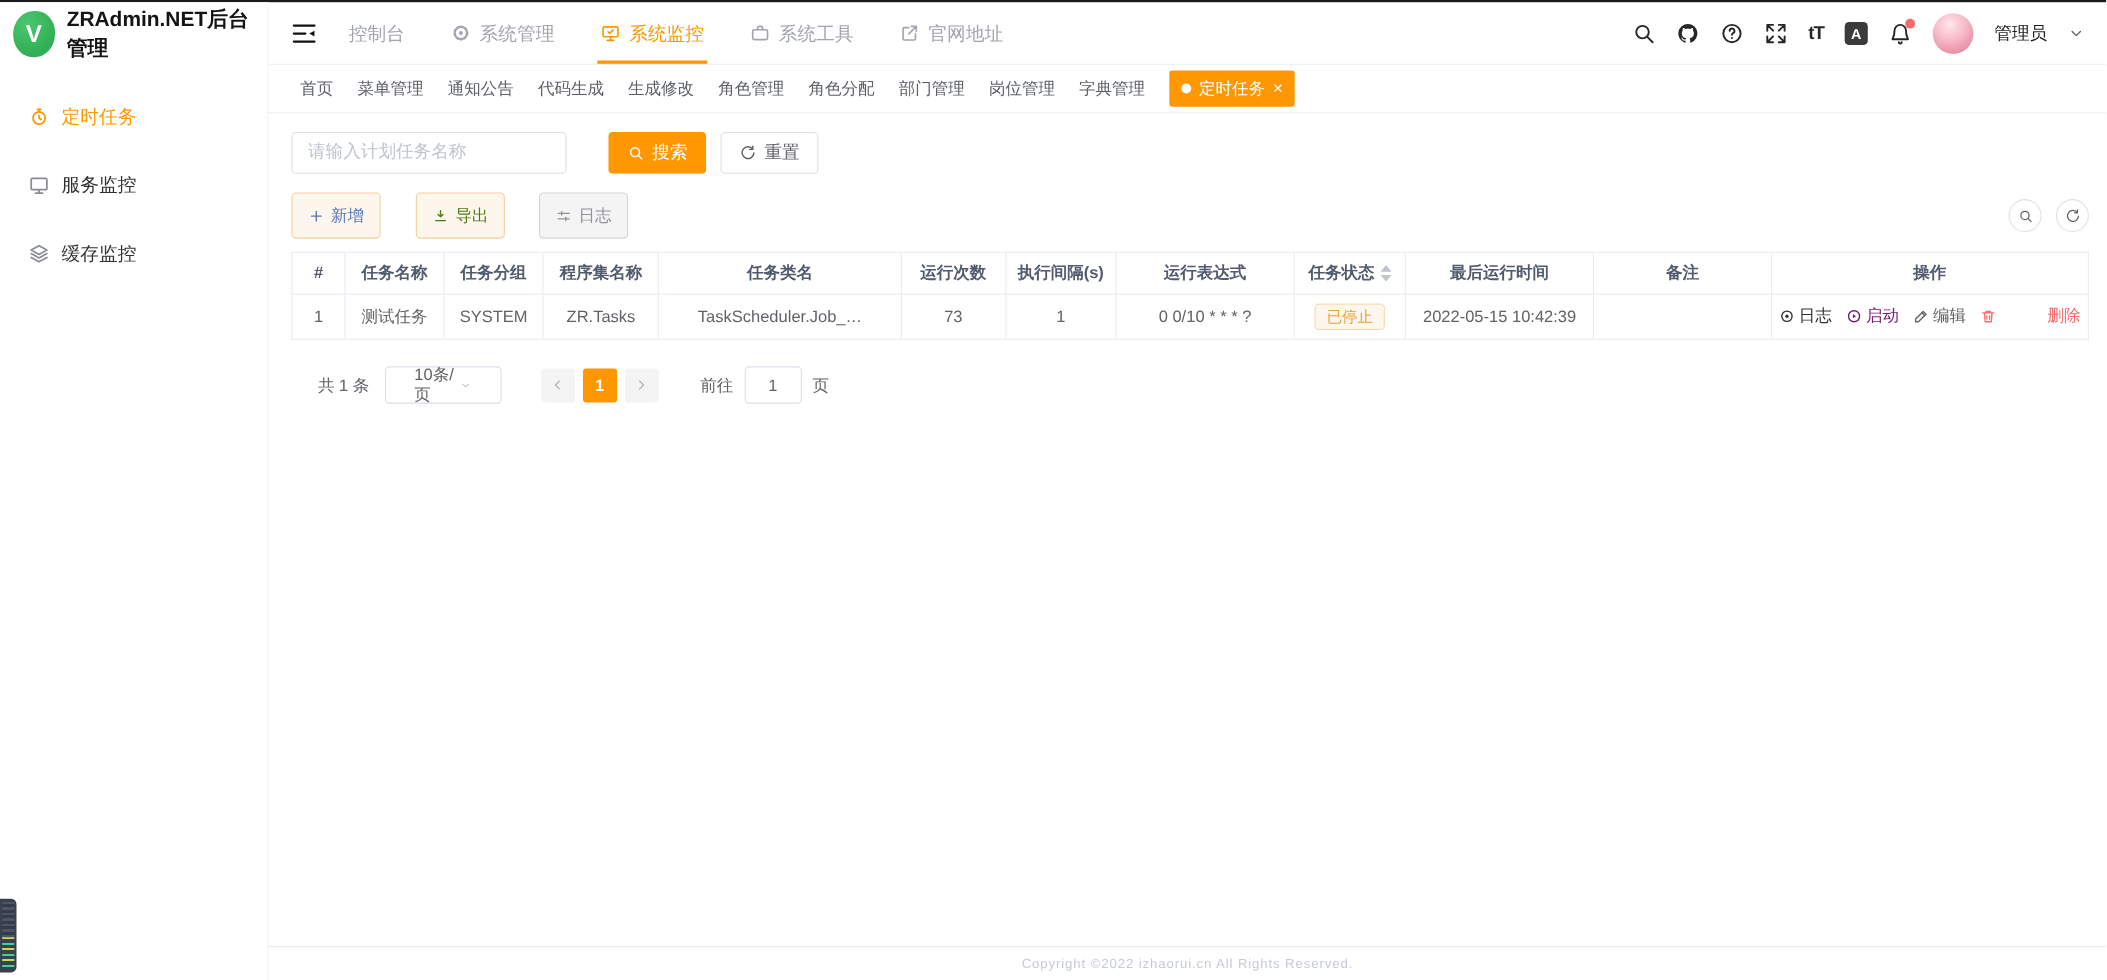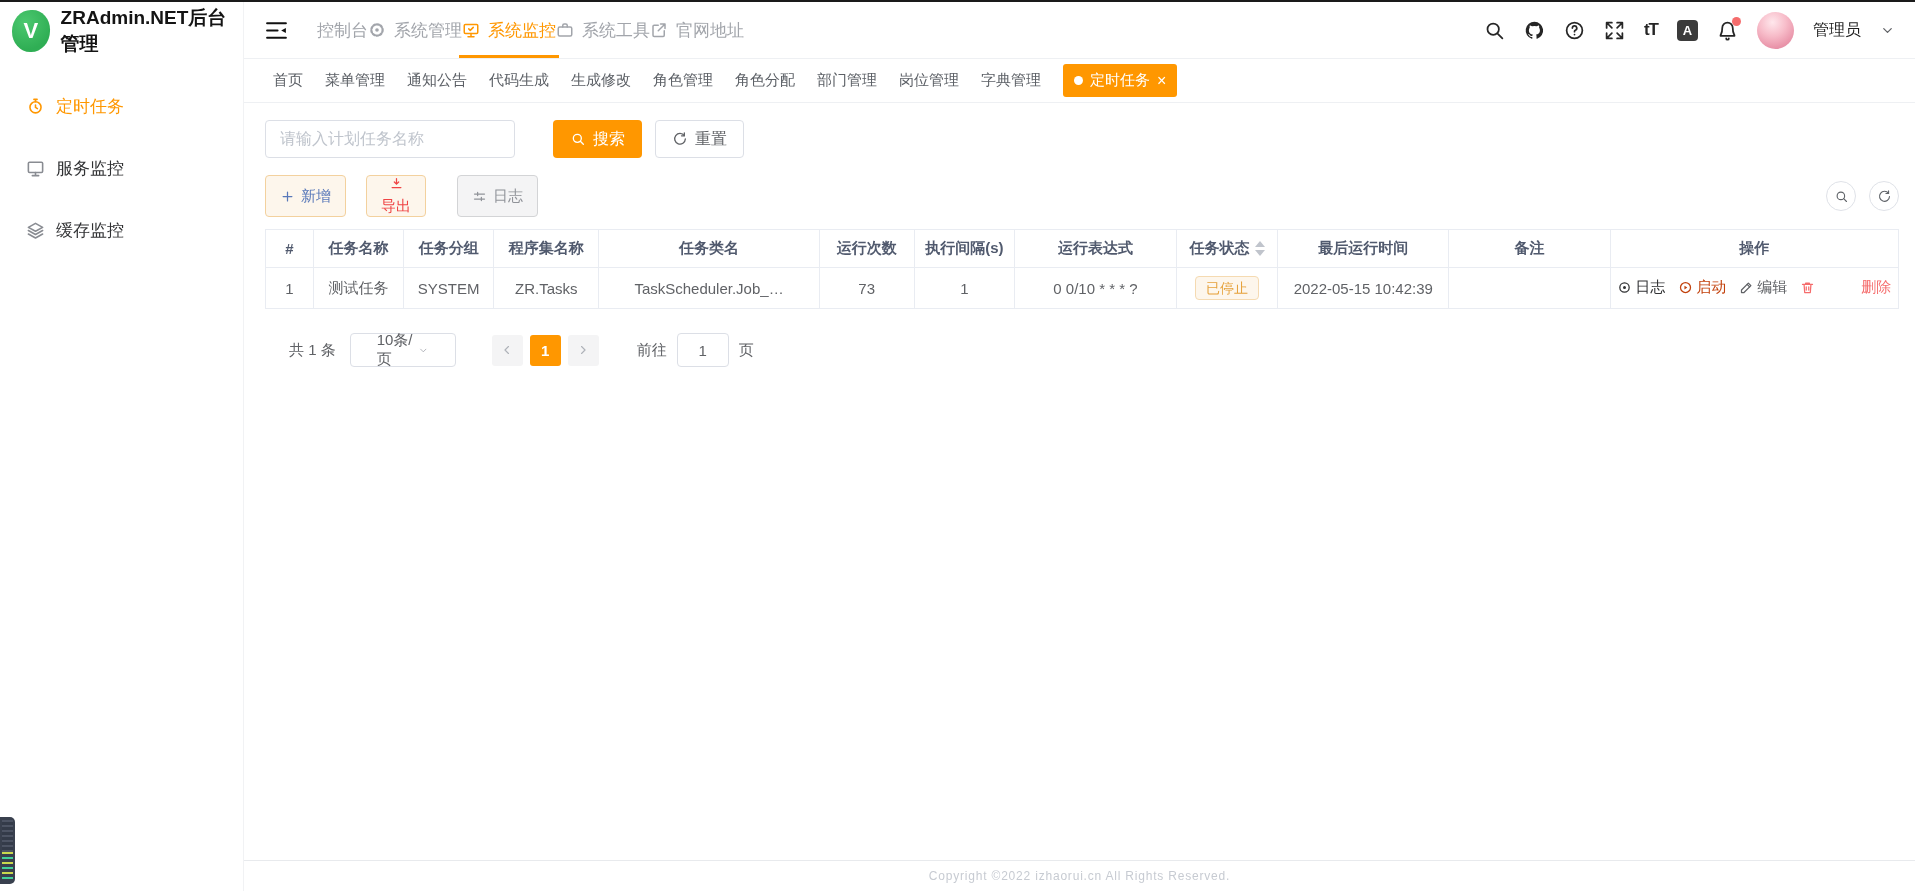--- a/index.html
+++ b/index.html
@@ -20,21 +20,21 @@
   .menu-item { height:62px; display:flex; align-items:center; gap:11px; padding-left:26px; font-size:17px; color:#303133; cursor:pointer; }
   .menu-item svg { width:19px; height:19px; color:#898c92; flex-shrink:0; }
   .menu-item.active { color:#ff9700; }
   .menu-item.active svg { color:#ff9700; }
 
   
   .main { flex:1; display:flex; flex-direction:column; min-width:0; }
   .navbar { height:57px; display:flex; align-items:center; padding:0 20px; border-bottom:1px solid #eef0f3; flex-shrink:0; }
   .burger { color:#111; margin-right:28px; cursor:pointer; display:flex; }
   .burger svg { width:25px; height:25px; }
-  .nav-items { display:flex; align-items:stretch; height:100%; }
+  .nav-items { display:flex; align-items:stretch; gap:42px; height:100%; }
   .nav-item { display:flex; align-items:center; gap:8px; font-size:17px; color:#a2a5ab; position:relative; cursor:pointer; }
   .nav-item svg { width:18px; height:18px; }
   .nav-item.active { color:#ff9700; }
   .nav-item.active::after { content:""; position:absolute; left:-3px; right:-3px; bottom:0; height:3px; background:#ff9700; }
   .header-right { margin-left:auto; display:flex; align-items:center; gap:19px; color:#262626; }
   .hicon { display:flex; cursor:pointer; color:#262626; }
   .hicon svg { width:21px; height:21px; }
   .tt-glyph { font-size:17px; font-weight:bold; cursor:pointer; letter-spacing:-1px; }
   .translate-badge { width:21px; height:21px; background:#3b3b3b; border-radius:4px; color:#fff; font-size:13px; font-weight:bold; display:flex; align-items:center; justify-content:center; cursor:pointer; }
   .bell-wrap { position:relative; }
@@ -58,41 +58,41 @@
   .search-input::placeholder { color:#bfc4cc; }
   .btn { height:38px; border-radius:4px; display:inline-flex; align-items:center; gap:7px; font-size:16px; padding:0 16px; cursor:pointer; border:1px solid transparent; }
   .btn svg { width:16px; height:16px; }
   .btn-search { background:#ff9700; color:#fff; margin-left:38px; }
   .btn-reset { background:#fff; border-color:#dcdfe6; color:#606266; margin-left:13px; }
 
   .toolbar-row { display:flex; align-items:center; margin-top:17px; }
   .btn-sm { height:42px; padding:0 14px; font-size:15px; border-radius:4px; display:inline-flex; align-items:center; gap:6px; cursor:pointer; }
   .btn-sm svg { width:15px; height:15px; }
   .btn-add { background:#fdf6ec; border:1px solid #f3d19e; color:#5878b9; }
-  .btn-export { background:#fdf6ec; border:1px solid #f3d19e; color:#ef4444; margin-left:20px;flex-direction:column; }
+  .btn-export { background:#fdf6ec; border:1px solid #f3d19e; color:#4d7c0f; margin-left:32px; }
   .btn-log { background:#f4f4f5; border:1px solid #d3d4d6; color:#909399; margin-left:31px; }
   .mini-circles { margin-left:auto; display:flex; gap:13px; }
   .circle-btn { width:30px; height:30px; border-radius:50%; border:1px solid #dfe2e8; background:#fff; display:flex; align-items:center; justify-content:center; color:#5f6368; cursor:pointer; }
   .circle-btn svg { width:15px; height:15px; stroke-width:1.8; }
 
   
   table.grid { margin-top:12px; width:100%; border-collapse:collapse; table-layout:fixed; }
   .grid th, .grid td { border:1px solid #e9ecf2; text-align:center; font-size:15px; color:#606266; overflow:hidden; white-space:nowrap; text-overflow:ellipsis; }
   .grid th { height:38px; color:#515a6e; font-weight:bold; }
   .grid td { height:41px; }
   .th-sort { display:inline-flex; align-items:center; gap:5px; justify-content:center; }
   .carets { display:inline-flex; flex-direction:column; gap:3px; cursor:pointer; }
   .caret-up { width:0; height:0; border-left:5px solid transparent; border-right:5px solid transparent; border-bottom:6px solid #c0c4cc; }
   .caret-down { width:0; height:0; border-left:5px solid transparent; border-right:5px solid transparent; border-top:6px solid #c0c4cc; }
   .status-tag { display:inline-block; background:#fdf6ec; border:1px solid #f5dab1; color:#e6a23c; border-radius:4px; font-size:14px; padding:4px 10px; line-height:1; }
   .actions { display:inline-flex; align-items:center; gap:13px; }
   .link { display:inline-flex; align-items:center; gap:3px; font-size:15px; cursor:pointer; white-space:nowrap; }
   .link svg { width:15px; height:15px; }
   .link-log { color:#303133; }
-  .link-start { color:#c2410c; }
+  .link-start { color:#701a75; }
   .link-edit { color:#606266; }
   .link-del { color:#f56c6c;gap:46px; }
 
   
   .pager { display:flex; align-items:center; margin-top:24px; padding-left:24px; font-size:15px; color:#606266; }
   .page-size { width:106px; height:34px; border:1px solid #dcdfe6; border-radius:4px; display:flex; align-items:center; justify-content:space-between; padding:0 26px; margin-left:14px; cursor:pointer; color:#606266; }
   .page-size svg { width:13px; height:13px; color:#a8abb2; }
   .page-btn { width:31px; height:31px; background:#f4f4f5; border-radius:3px; display:flex; align-items:center; justify-content:center; color:#aeb2b9; cursor:pointer; }
   .page-btn svg { width:14px; height:14px; }
   .pb-prev { margin-left:36px; }

